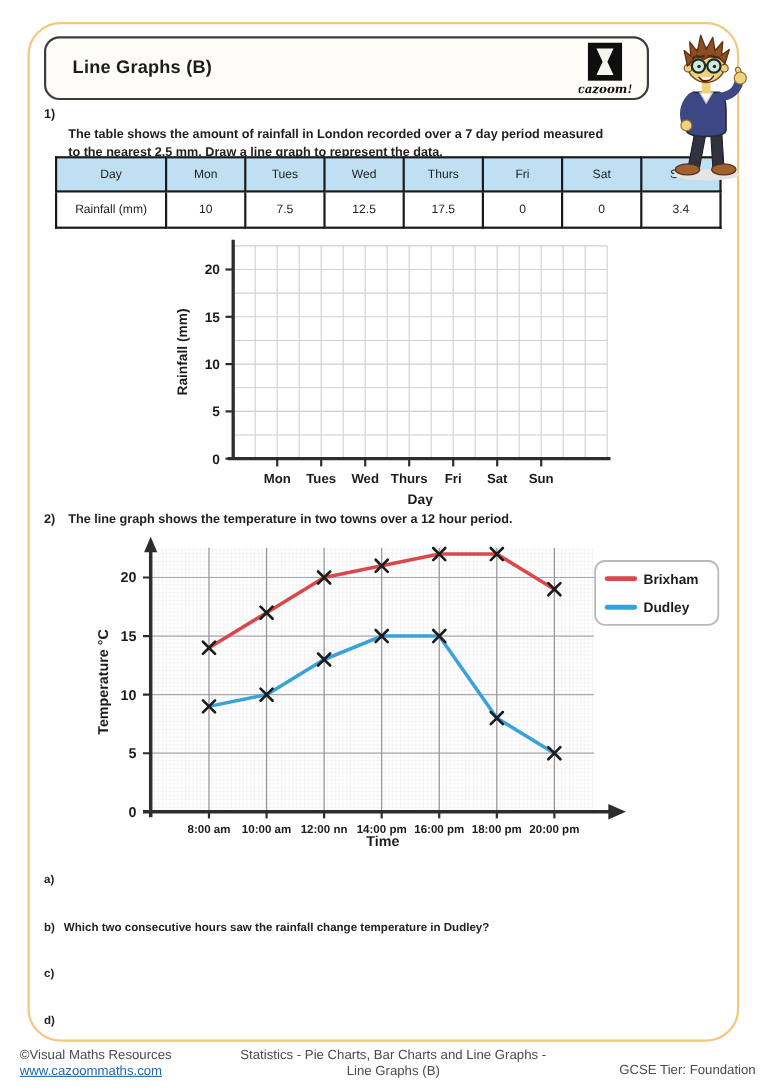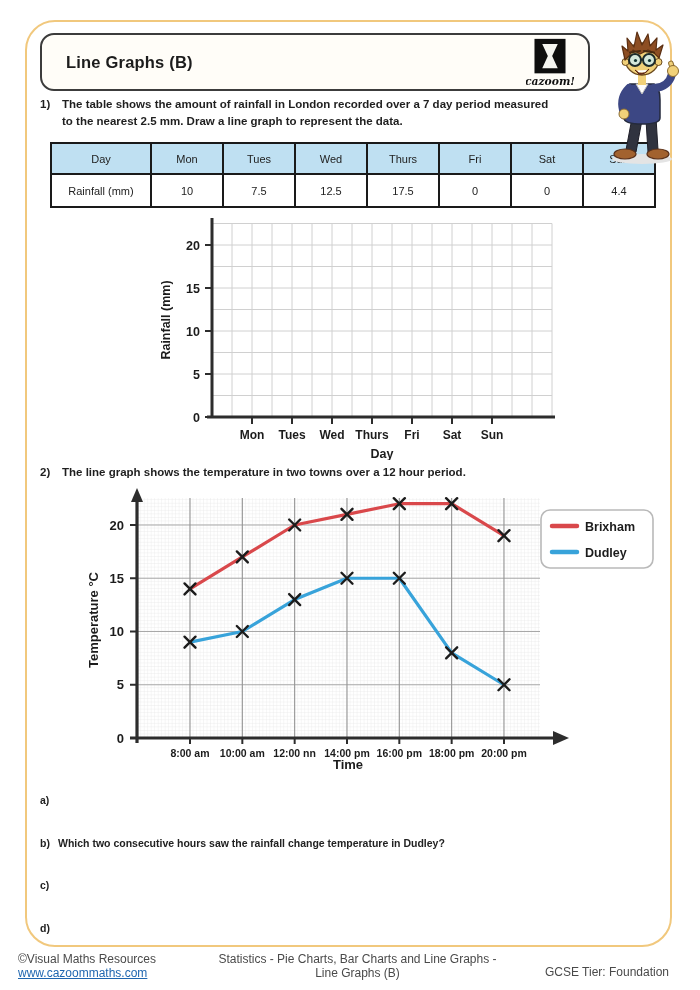--- a/index.html
+++ b/index.html
@@ -21,21 +21,21 @@
   }
   .title-box h1{
     position:absolute;left:24px;top:50%;transform:translateY(-50%);
     margin:0;font-size:16.5px;font-weight:bold;letter-spacing:.2px;color:#1c1c1c;
   }
   .logo{position:absolute;right:14px;top:3px;width:48px;height:50px;}
   .mascot{position:absolute;left:596px;top:26px;width:96px;height:142px;z-index:5;}
   
   .qline{position:absolute;display:flex;font-weight:bold;font-size:11.5px;line-height:1.45;}
   .qline .qnum{width:22px;flex:0 0 22px;}
-  #q1{left:40px;top:96px;} #q1 .qtext{width:500px;}
+  #q1{left:40px;top:96px;} #q1 .qtext{width:500px;margin-top:18px;}
   #q2{left:40px;top:464px;} #q2 .qtext{width:560px;}
   
   .tablewrap{position:absolute;left:50px;top:142px;}
   table{border-collapse:collapse;}
   th,td{
     border:2px solid #1a1a1a;text-align:center;font-size:11px;font-weight:normal;
     color:#222;padding:0;
   }
   thead th{background:#bfe0f2;height:29px;}
   tbody td,tbody th{background:#fff;height:31px;}
@@ -47,21 +47,21 @@
   .subqs{position:absolute;left:40px;top:793px;width:600px;}
   .subq{display:flex;font-size:10.5px;font-weight:bold;line-height:14px;margin-bottom:28.5px;color:#222;}
   .subq .qnum{width:18px;flex:0 0 18px;}
   
   .footer{
     position:absolute;left:18px;top:953px;width:669px;display:flex;
     font-size:12px;color:#4a4a4a;line-height:13.5px;
   }
   .footer .f-left{width:170px;}
   .footer .f-center{flex:1;text-align:center;}
-  .footer .f-right{width:160px;text-align:center;margin-top:13px;white-space:nowrap;}
+  .footer .f-right{width:160px;text-align:right;margin-top:13px;white-space:nowrap;}
   .footer a{color:#1f66b0;text-decoration:underline;}
 </style>
 </head>
 <body>
 
 <div class="page-border"></div>
 
 <div class="title-box">
   <h1>Line Graphs (B)</h1>
   <svg class="logo" viewBox="0 0 48 58">
@@ -121,21 +121,21 @@
       </thead>
     <tbody>
         <tr>
           <th class="col-day">Rainfall (mm)</th>
           <td class="col-val">10</td>
           <td class="col-val">7.5</td>
           <td class="col-val">12.5</td>
           <td class="col-val">17.5</td>
           <td class="col-val">0</td>
           <td class="col-val">0</td>
-          <td class="col-val">4.4</td>
+          <td class="col-val">3.4</td>
         </tr>
       </tbody>
   </table>
 </div>
 
 <svg id="chart1-svg" width="420" height="250" viewBox="0 0 420 250">
     <g stroke="#d0d0d0" stroke-width="1">
       <line x1="82" y1="13.5" x2="82" y2="207"></line>
       <line x1="102" y1="13.5" x2="102" y2="207"></line>
       <line x1="122" y1="13.5" x2="122" y2="207"></line>

